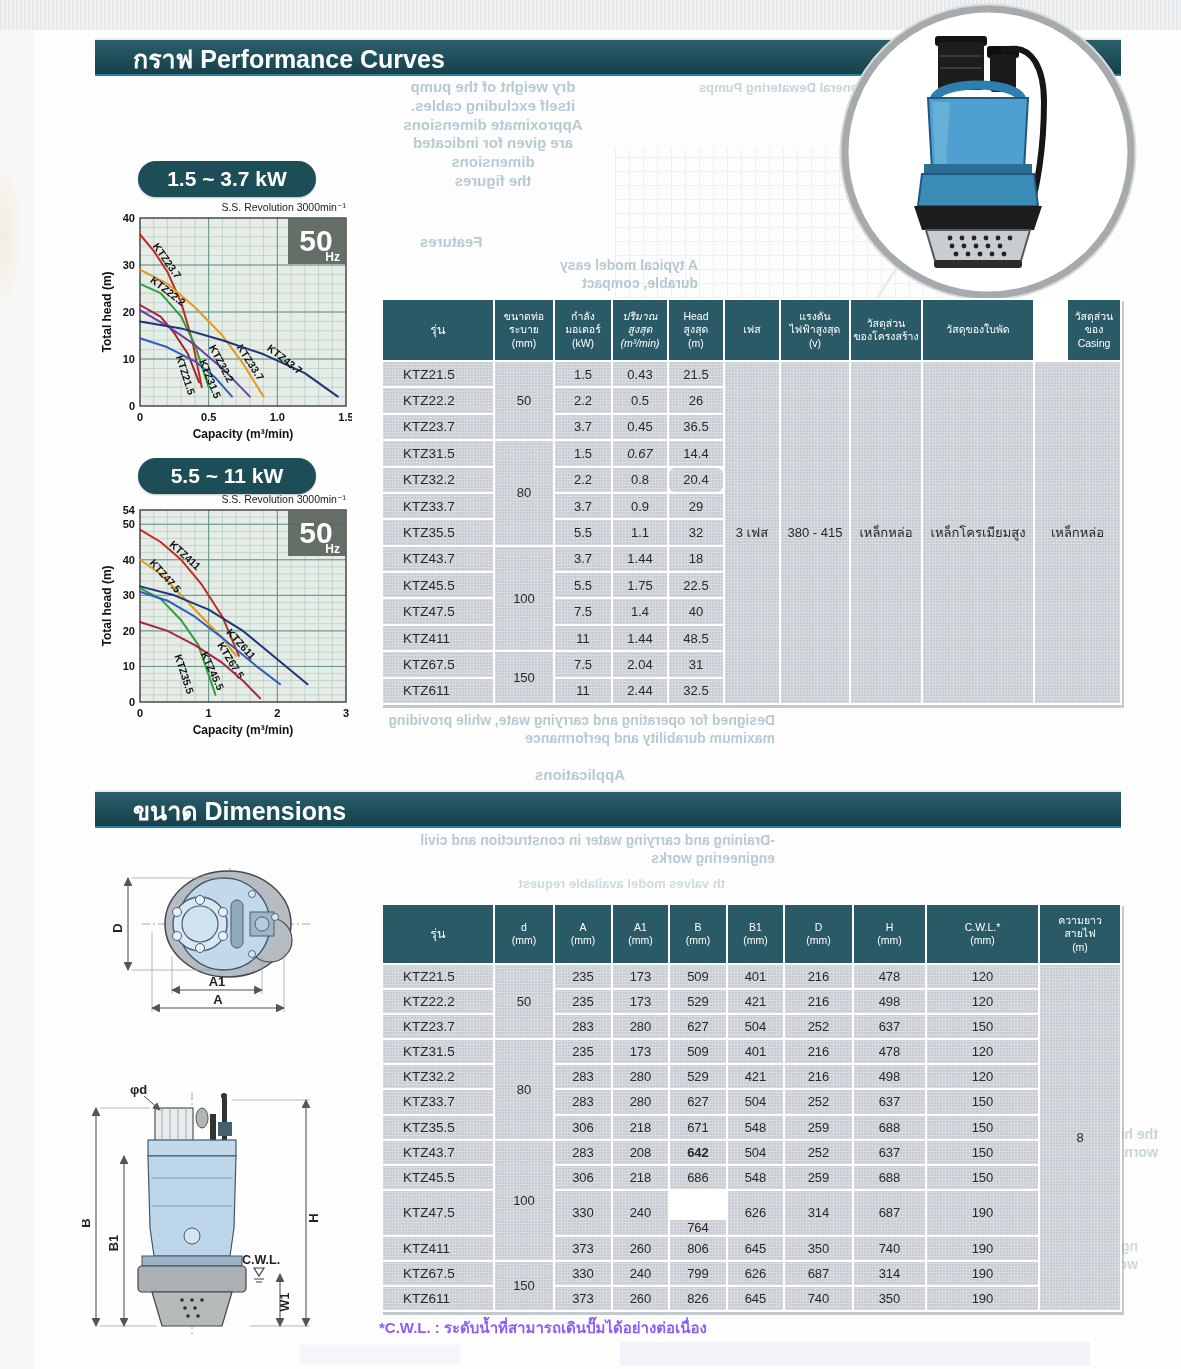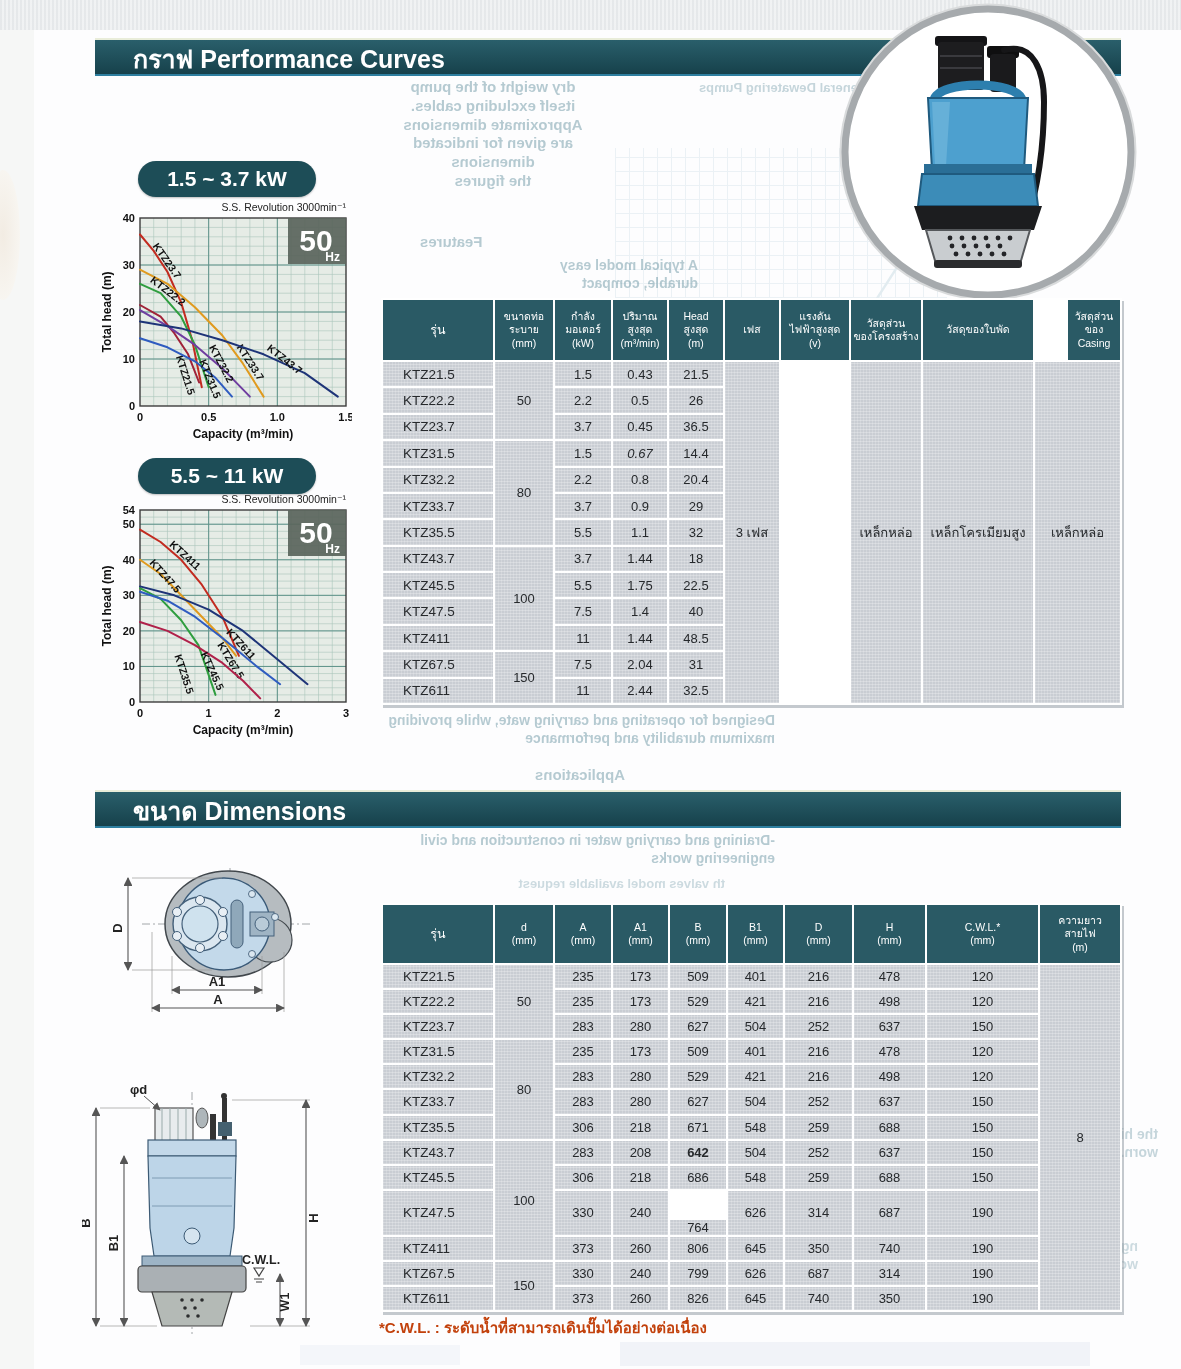--- a/index.html
+++ b/index.html
@@ -34,21 +34,21 @@
   .dim-grid{grid-template-columns:110px 58px 56px 55px 56px 55px 67px 71px 111px 80px;
     grid-template-rows:58px repeat(13,1fr);width:737px;height:405px;}
   .cell{display:flex;align-items:center;justify-content:center;
     background:#c9cdd3;color:#26292c;font-size:13px;
     background-image:repeating-linear-gradient(0deg,rgba(255,255,255,.25) 0 1px,transparent 1px 3px),
                      repeating-linear-gradient(90deg,rgba(255,255,255,.18) 0 1px,transparent 1px 3px);}
   .cell.th{background:#2a5a65;background-image:none;color:#ffffff;font-size:10.5px;line-height:1.28;
     text-align:center;white-space:pre-line;font-weight:normal;}
   .cell.th.first{font-size:12.5px;}
   .cell.model{justify-content:flex-start;padding-left:20px;font-size:13.5px;}
-  .footnote{position:absolute;left:379px;top:1316px;font-size:15px;font-weight:bold;color:#c2410c;}
+  .footnote{position:absolute;left:379px;top:1316px;font-size:15px;font-weight:bold;color:#8b5cf6;}
   .ghost{position:absolute;transform:scaleX(-1);color:#5f8d9c;opacity:.45;font-weight:bold;
     white-space:pre-line;filter:blur(.5px);line-height:1.25;}
   .ghost-grid{position:absolute;left:615px;top:148px;width:332px;height:556px;opacity:.65;
     background-image:repeating-linear-gradient(0deg,#e2ecf1 0 1px,transparent 1px 14px),
                      repeating-linear-gradient(90deg,#e2ecf1 0 1px,transparent 1px 14px);}
   .ghost-band{position:absolute;opacity:.6;}
   .drawing{position:absolute;}
   .topview{left:112px;top:862px;}
   .sideview{left:82px;top:1078px;}
 </style>
@@ -298,21 +298,21 @@
 
   <div class="tablewrap specwrap">
     <div class="dtable spec-grid" id="specTable">
         <div class="cell th first" style="grid-area: 1 / 1;">รุ่น</div>
         <div class="cell th" style="grid-area: 1 / 2;">ขนาดท่อ
 ระบาย
 (mm)</div>
         <div class="cell th" style="grid-area: 1 / 3;">กำลัง
 มอเตอร์
 (kW)</div>
-        <div class="cell th" style="grid-area: 1 / 4;">ปริมาณ
+        <div class="cell th" style="grid-area: 1 / 4; font-style: italic;">ปริมาณ
 สูงสุด
 (m³/min)</div>
         <div class="cell th" style="grid-area: 1 / 5;">Head
 สูงสุด
 (m)</div>
         <div class="cell th" style="grid-area: 1 / 6;">เฟส</div>
         <div class="cell th" style="grid-area: 1 / 7;">แรงดัน
 ไฟฟ้าสูงสุด
 (v)</div>
         <div class="cell th" style="grid-area: 1 / 8;">วัสดุส่วน
@@ -332,21 +332,21 @@
         <div class="cell num" style="grid-area: 4 / 3;">3.7</div>
         <div class="cell num" style="grid-area: 4 / 4;">0.45</div>
         <div class="cell num" style="grid-area: 4 / 5;">36.5</div>
         <div class="cell model" style="grid-area: 5 / 1;">KTZ31.5</div>
         <div class="cell num" style="grid-area: 5 / 3;">1.5</div>
         <div class="cell num" style="grid-area: 5 / 4; font-style: italic;">0.67</div>
         <div class="cell num" style="grid-area: 5 / 5;">14.4</div>
         <div class="cell model" style="grid-area: 6 / 1;">KTZ32.2</div>
         <div class="cell num" style="grid-area: 6 / 3;">2.2</div>
         <div class="cell num" style="grid-area: 6 / 4;">0.8</div>
-        <div class="cell num" style="grid-area: 6 / 5;">20.4</div>
+        <div class="cell num" style="grid-area: 6 / 5; border-radius: 6px;">20.4</div>
         <div class="cell model" style="grid-area: 7 / 1;">KTZ33.7</div>
         <div class="cell num" style="grid-area: 7 / 3;">3.7</div>
         <div class="cell num" style="grid-area: 7 / 4;">0.9</div>
         <div class="cell num" style="grid-area: 7 / 5;">29</div>
         <div class="cell model" style="grid-area: 8 / 1;">KTZ35.5</div>
         <div class="cell num" style="grid-area: 8 / 3;">5.5</div>
         <div class="cell num" style="grid-area: 8 / 4;">1.1</div>
         <div class="cell num" style="grid-area: 8 / 5;">32</div>
         <div class="cell model" style="grid-area: 9 / 1;">KTZ43.7</div>
         <div class="cell num" style="grid-area: 9 / 3;">3.7</div>
@@ -370,20 +370,21 @@
         <div class="cell num" style="grid-area: 13 / 5;">31</div>
         <div class="cell model" style="grid-area: 14 / 1;">KTZ611</div>
         <div class="cell num" style="grid-area: 14 / 3;">11</div>
         <div class="cell num" style="grid-area: 14 / 4;">2.44</div>
         <div class="cell num" style="grid-area: 14 / 5;">32.5</div>
         <div class="cell num" style="grid-area: 2 / 2 / span 3;">50</div>
         <div class="cell num" style="grid-area: 5 / 2 / span 4;">80</div>
         <div class="cell num" style="grid-area: 9 / 2 / span 4;">100</div>
         <div class="cell num" style="grid-area: 13 / 2 / span 2;">150</div>
         <div class="cell num" style="grid-area: 2 / 6 / span 13;">3 เฟส</div>
+        <div class="cell num" style="grid-area: 2 / 7 / span 13;">380 - 415</div>
         <div class="cell num" style="grid-area: 2 / 8 / span 13;">เหล็กหล่อ</div>
         <div class="cell num" style="grid-area: 2 / 9 / span 13;">เหล็กโครเมียมสูง</div>
         <div class="cell num" style="grid-area: 2 / 10 / span 13;">เหล็กหล่อ</div>
       </div>
   </div>
 
   <div class="tablewrap dimwrap">
     <div class="dtable dim-grid" id="dimTable">
         <div class="cell th first" style="grid-area: 1 / 1;">รุ่น</div>
         <div class="cell th" style="grid-area: 1 / 2;">d

